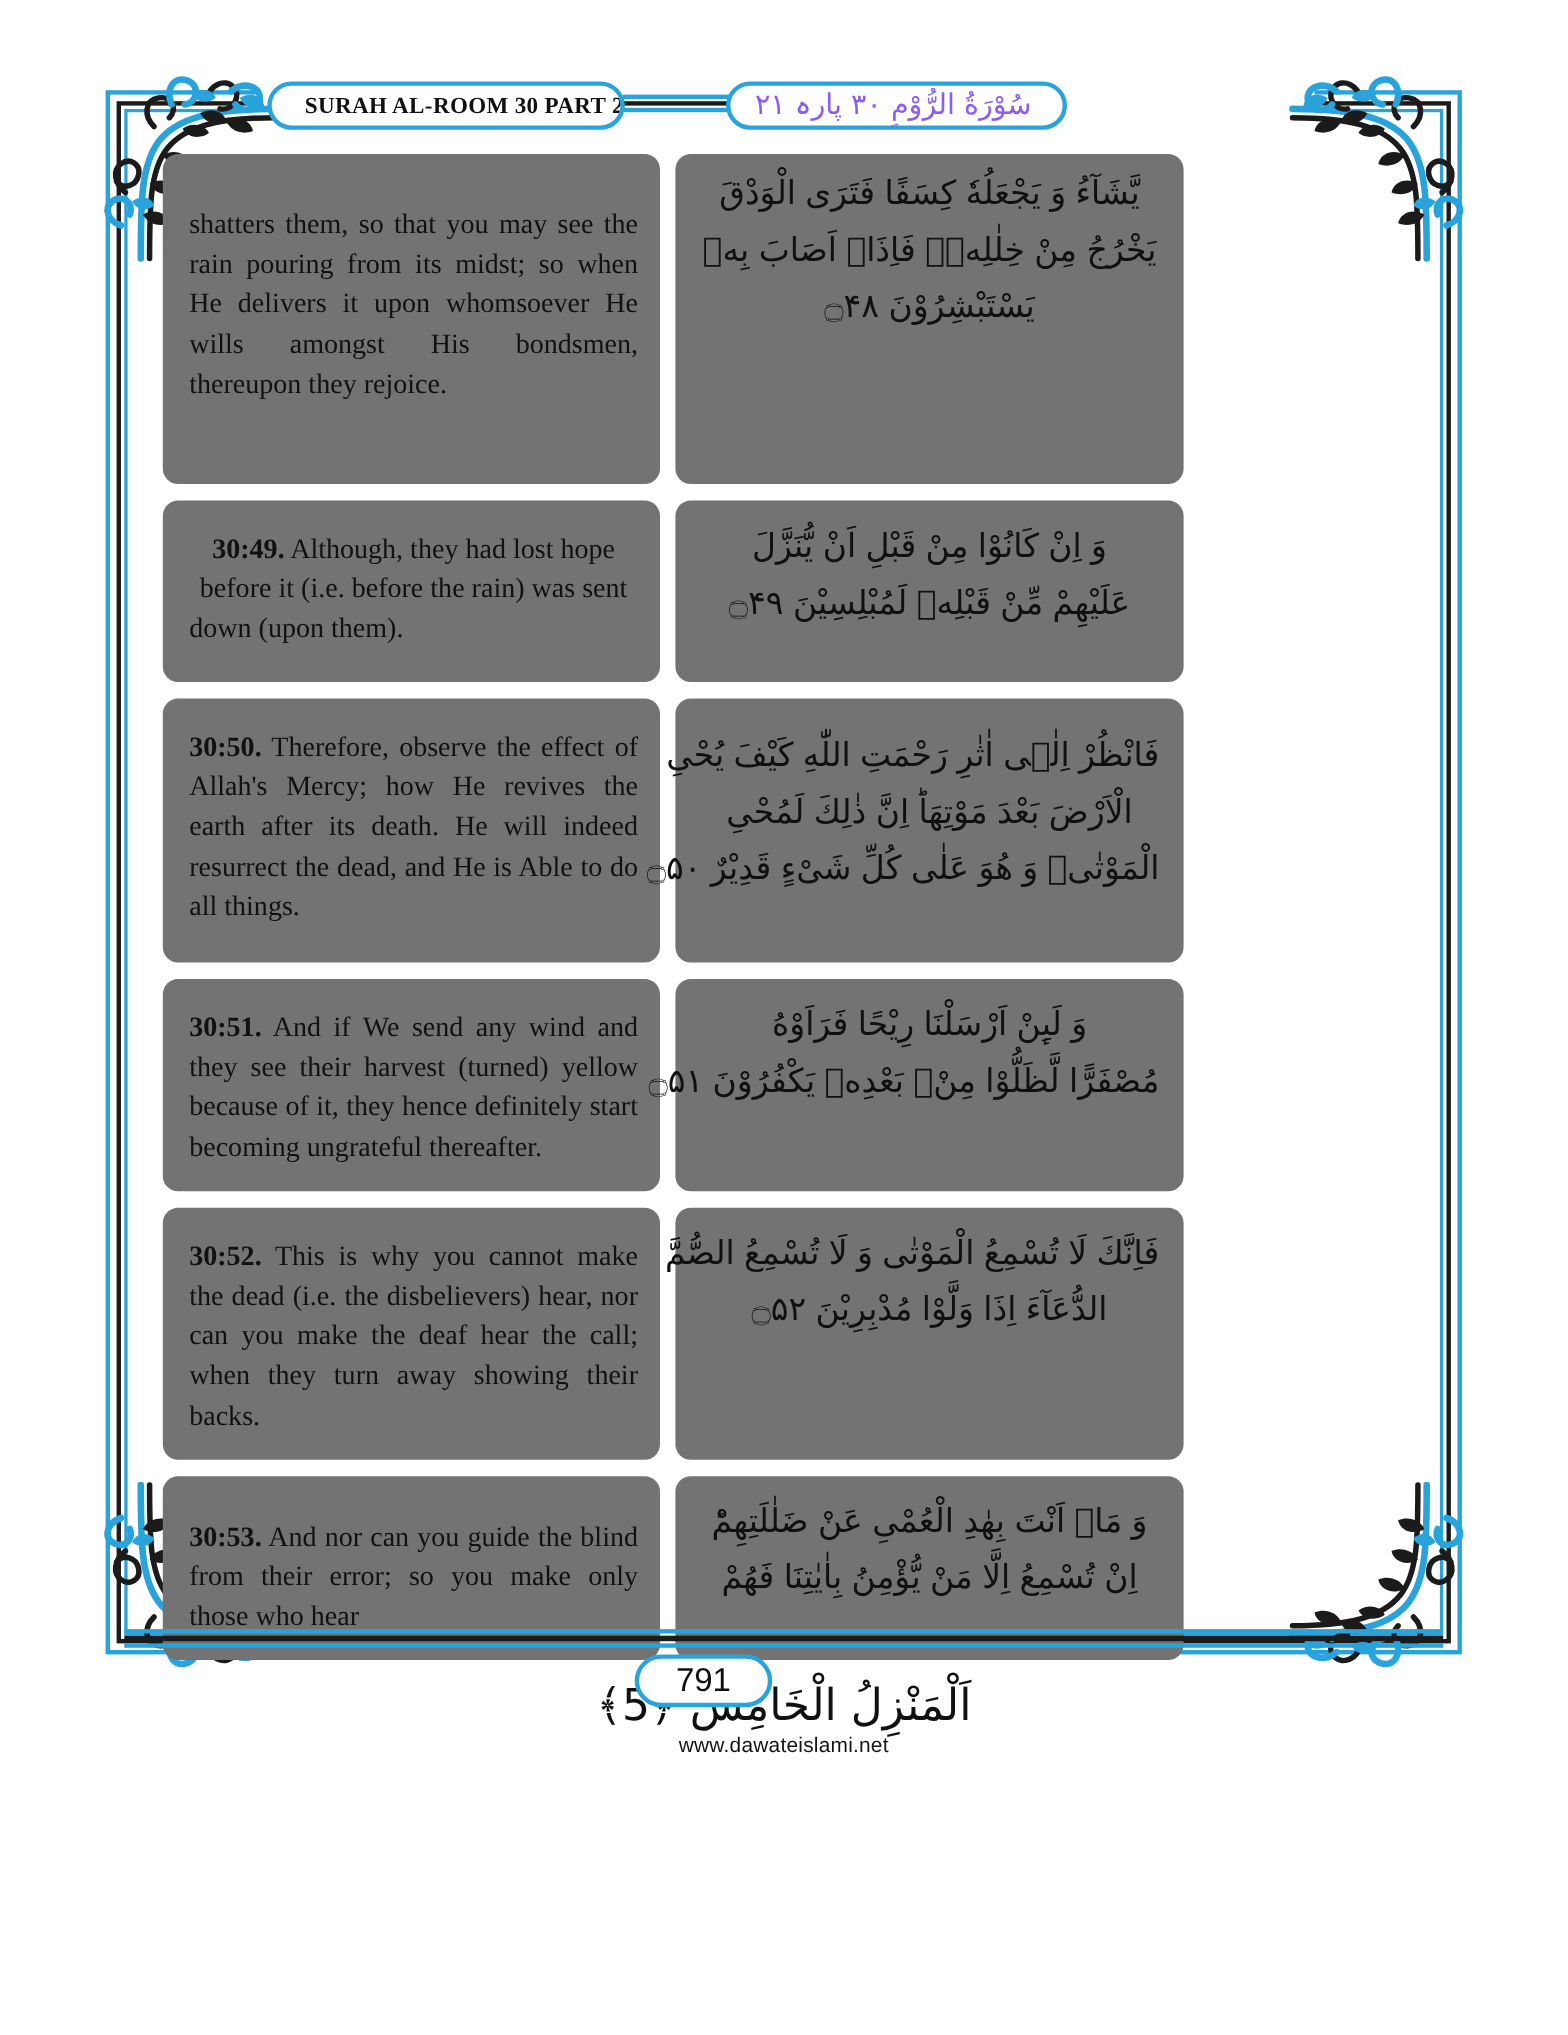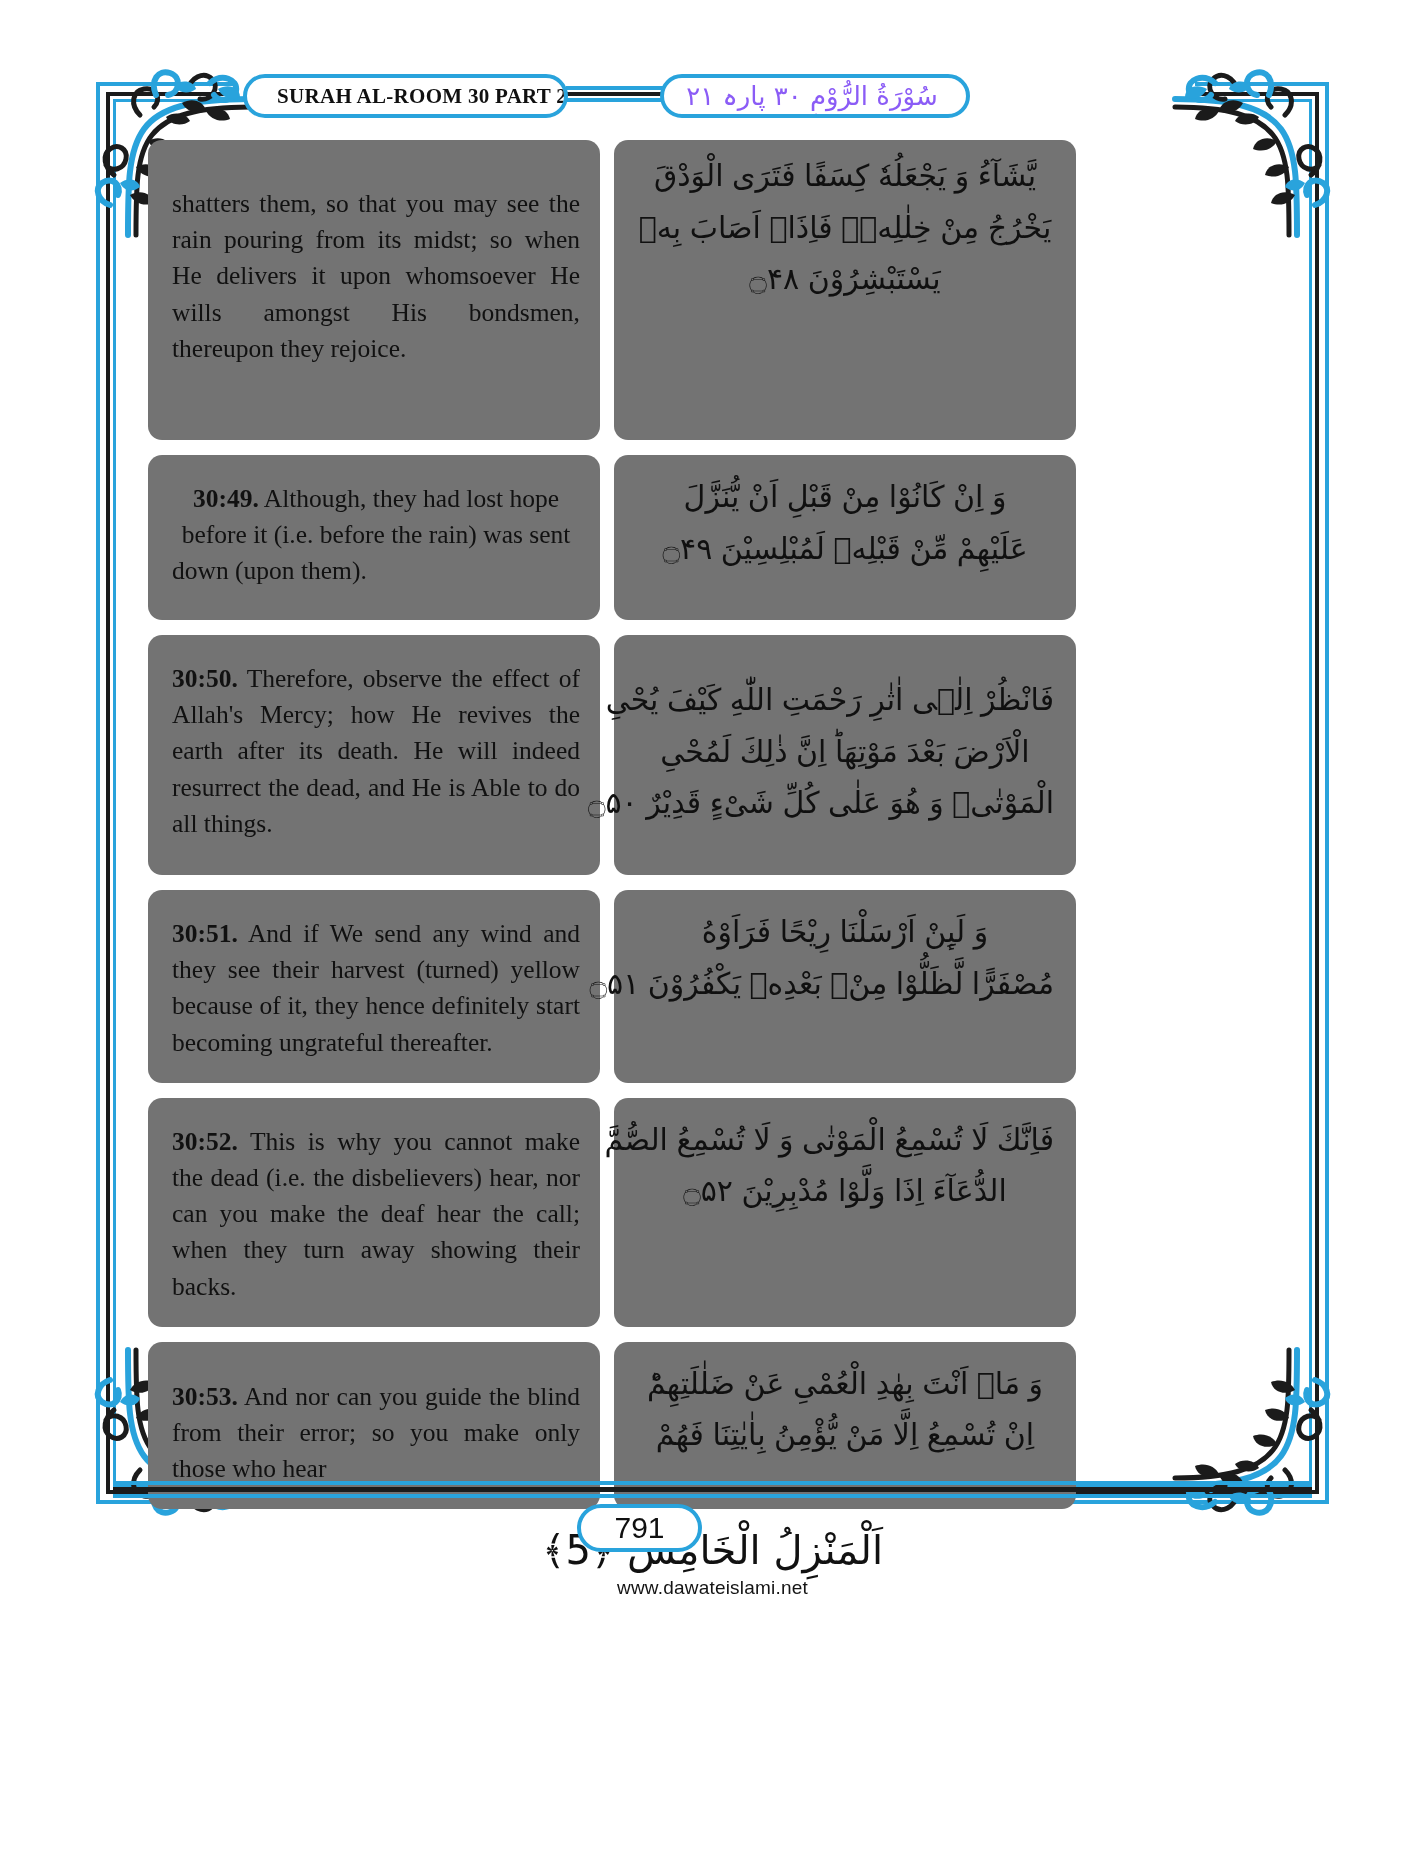--- a/index.html
+++ b/index.html
@@ -217,21 +217,21 @@
   #row-5 .panel { min-height: 135px; }
 
   #row-0 .panel-en { padding-top: 46px; }
   #row-1 .panel-en { padding-top: 26px; }
   #row-2 .panel-en { padding-top: 26px; }
   #row-3 .panel-en { padding-top: 26px; }
   #row-4 .panel-en { padding-top: 26px; }
   #row-5 .panel-en { padding-top: 37px; }
 
   #row-0 .panel-ar { padding-top: 10px; }
-  #row-2 .panel-ar { padding-top: 39px; }
+  #row-2 .panel-ar { padding-top: 26px; }
 </style>
 </head>
 <body>
 
 <div id="page">
 
   <div class="frame-blue-outer"></div>
   <div class="frame-black"></div>
   <div class="frame-blue-inner"></div>
 

